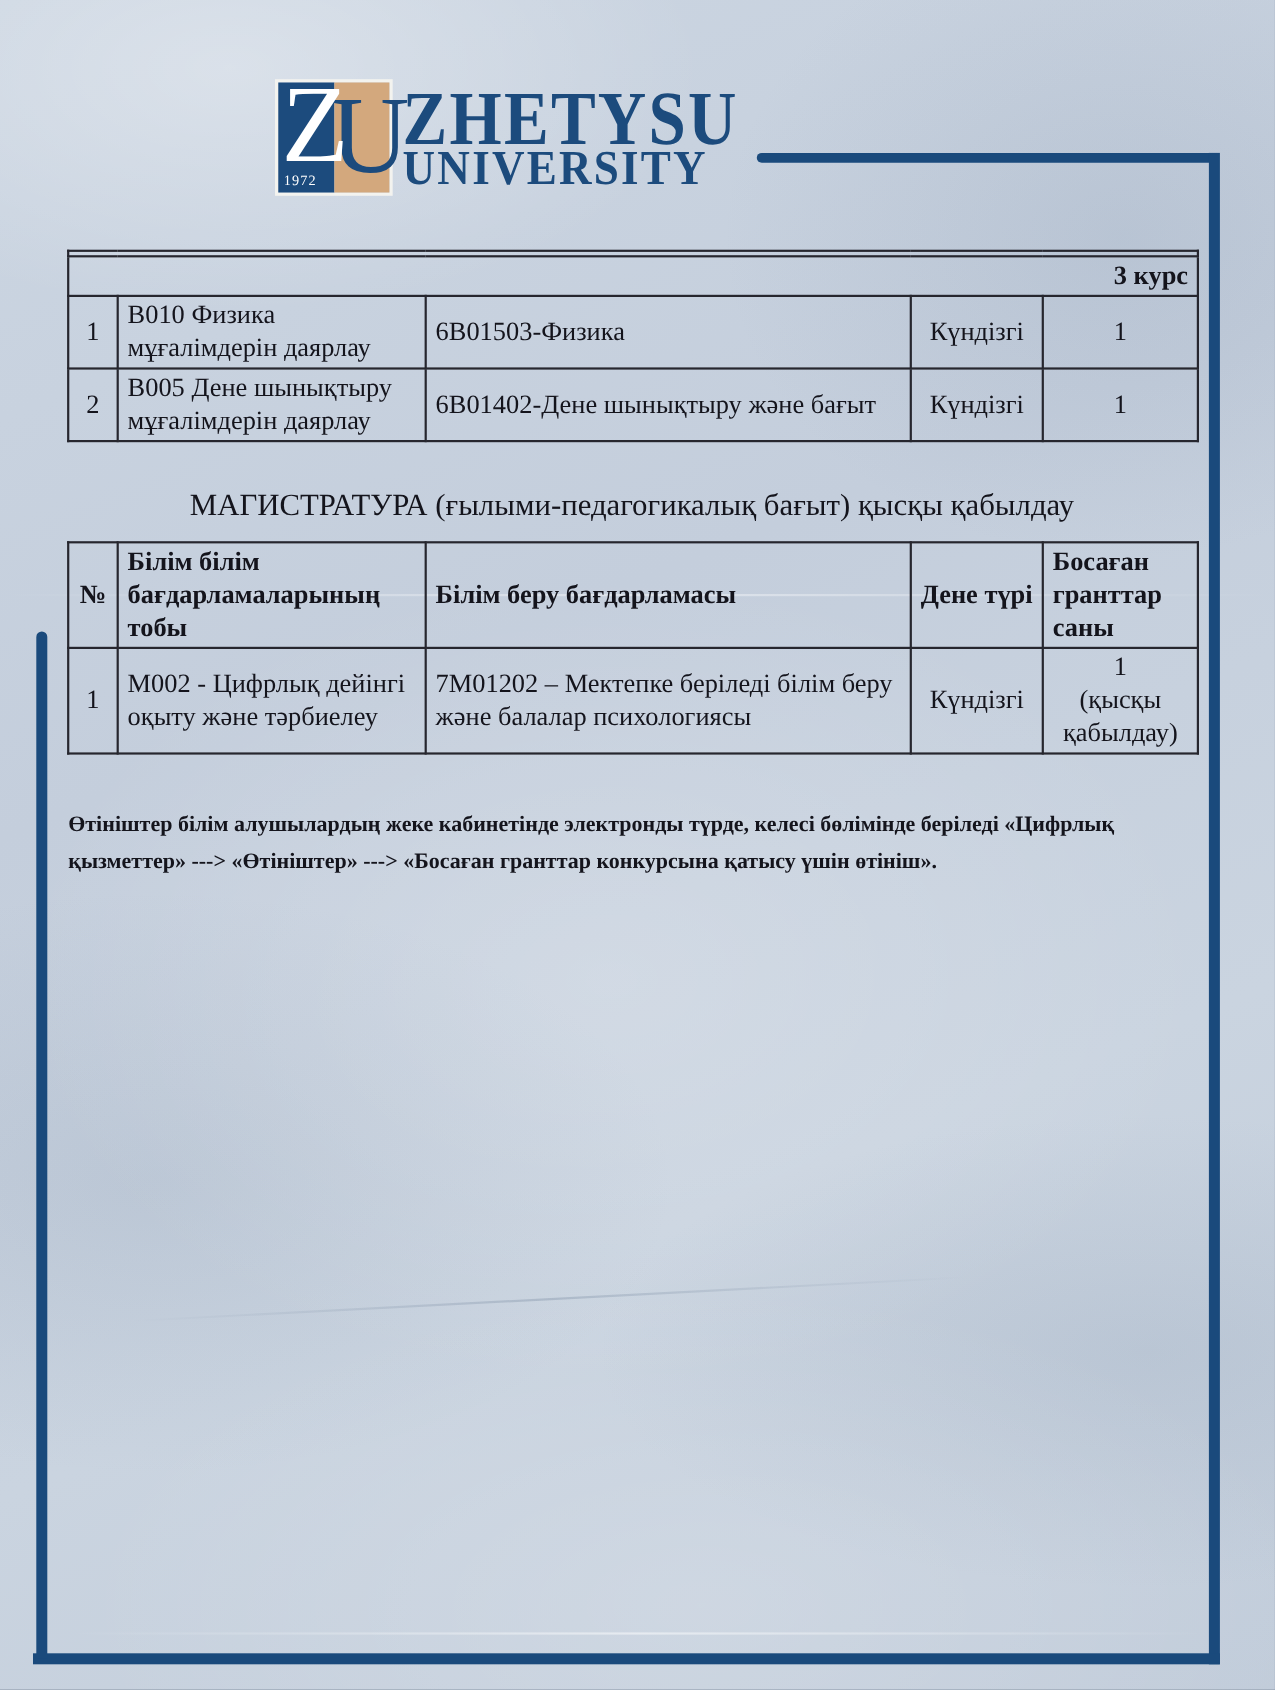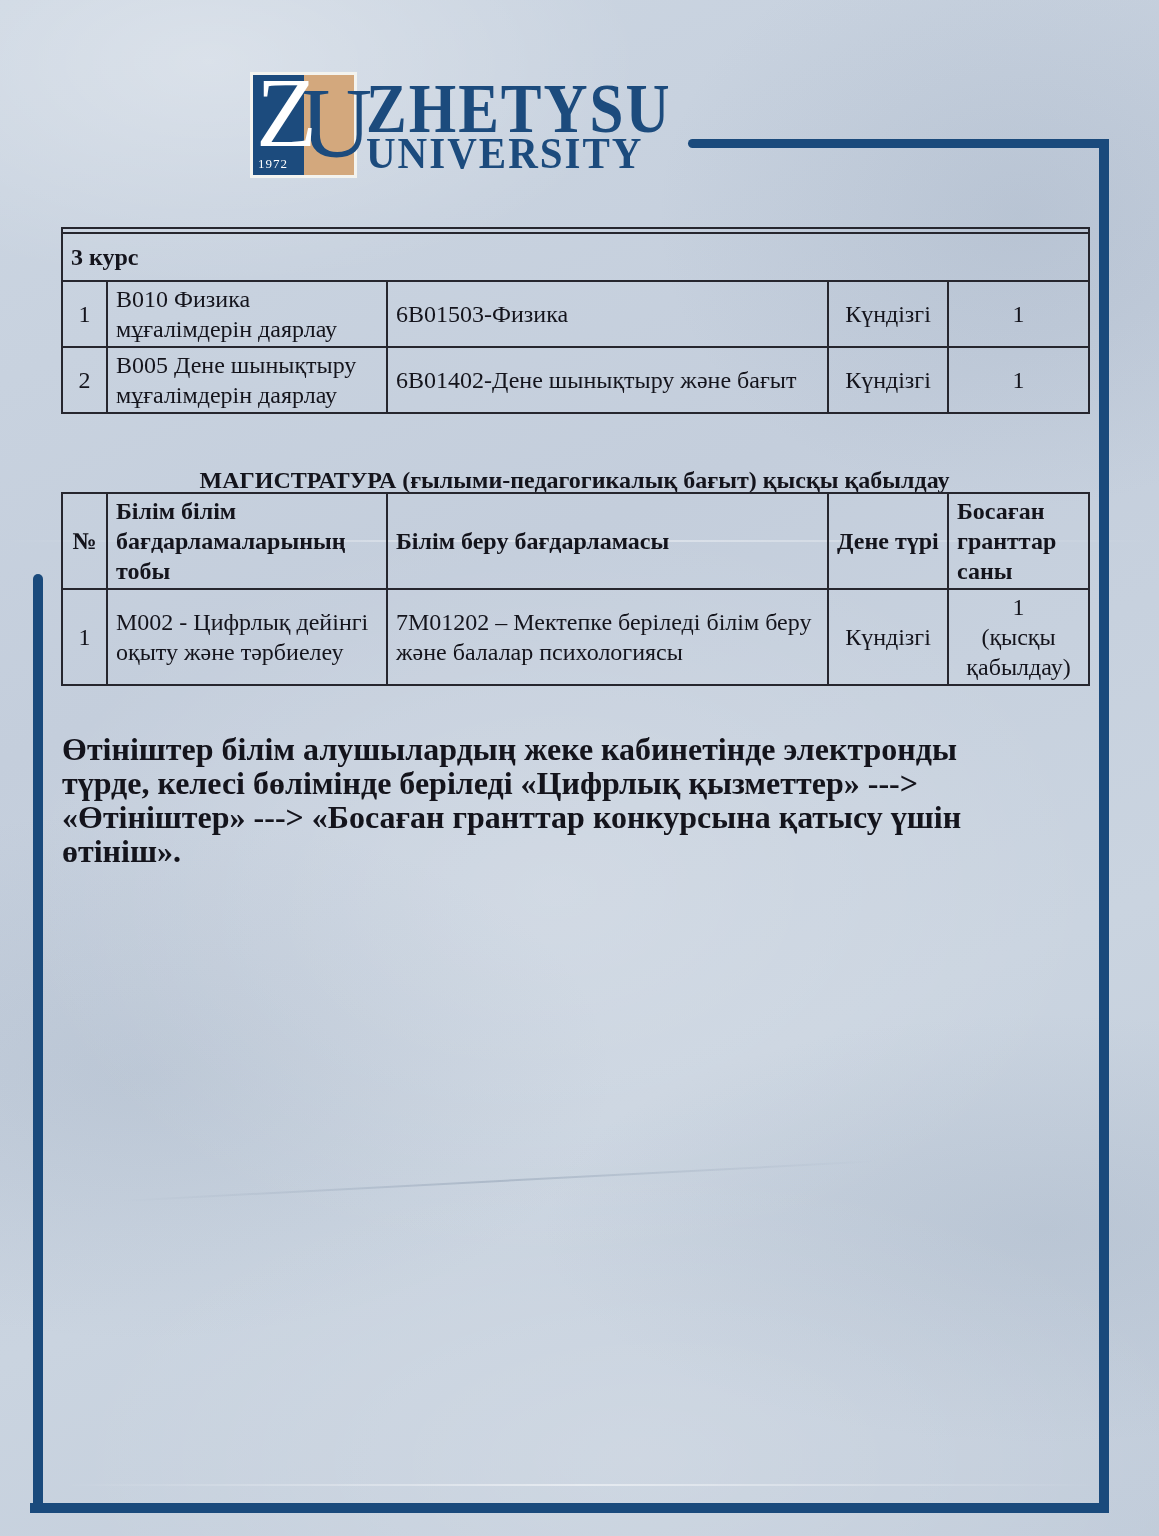--- a/index.html
+++ b/index.html
@@ -57,31 +57,31 @@
   .doc-table td,.doc-table th{border:2px solid var(--table-border);padding:2px 8px;vertical-align:middle;line-height:30px;font-weight:normal;}
   #table-bachelor{top:227px;}
   #table-masters{top:492px;}
   .col-num{width:45px;}
   .col-group{width:280px;}
   .col-program{width:441px;}
   .col-form{width:120px;}
   .col-count{width:141px;}
   .cell-center{text-align:center;}
   .row-spacer td{height:5px;padding:0;line-height:0;}
-  .row-section td{height:48px;text-align:left;font-weight:bold;}
+  .row-section td{height:36px;text-align:right;font-weight:bold;}
   .row-tall td{height:66px;}
   .row-mid td{height:59px;}
   .row-head th{height:88px;text-align:left;font-weight:bold;}
   .row-head th.cell-center{text-align:center;}
   .row-data2 td{height:90px;}
   .pre-line{white-space:pre-line;}
 
   
-  .masters-heading{position:absolute;left:61px;top:444px;width:1027px;text-align:center;font-size:24px;font-weight:bold;color:var(--text);margin-top:23px;}
-  .note{position:absolute;left:62px;top:732px;width:986px;font-size:32px;font-weight:bold;line-height:34px;color:var(--text);}
+  .masters-heading{position:absolute;left:61px;top:444px;width:1027px;text-align:center;font-size:28px;font-weight:normal;color:var(--text);}
+  .note{position:absolute;left:62px;top:732px;width:986px;font-size:20px;font-weight:bold;line-height:34px;color:var(--text);}
 </style>
 </head>
 <body>
 
 <div class="page">
 
   <div class="crease crease-1"></div>
   <div class="crease crease-2"></div>
   <div class="crease crease-3"></div>
 

